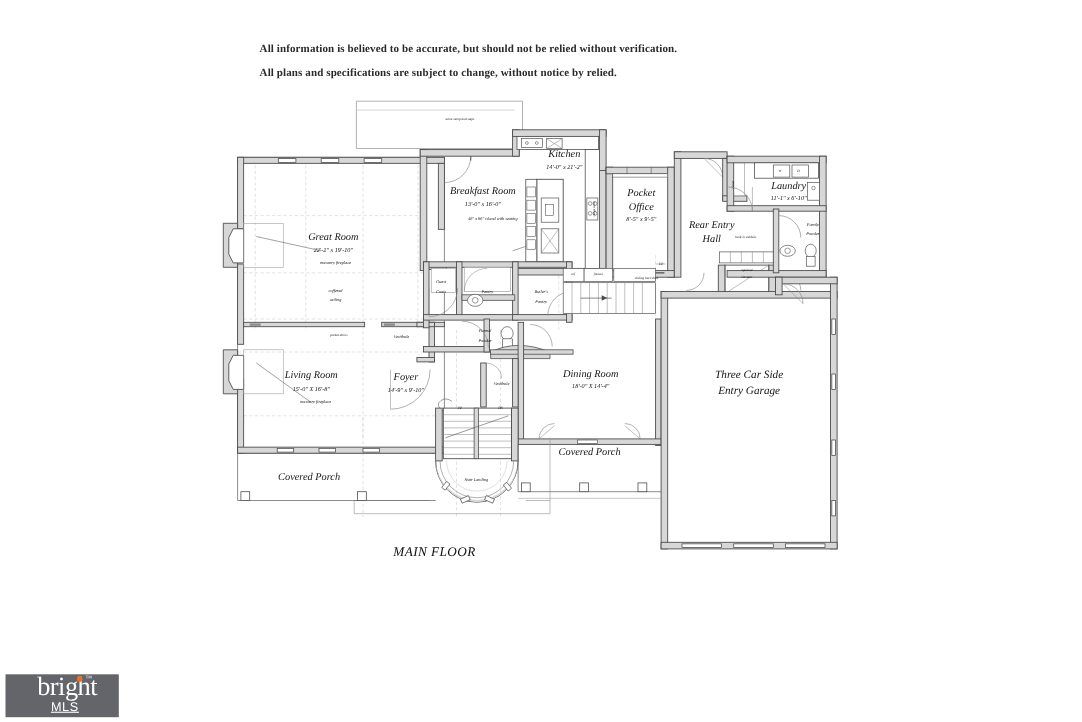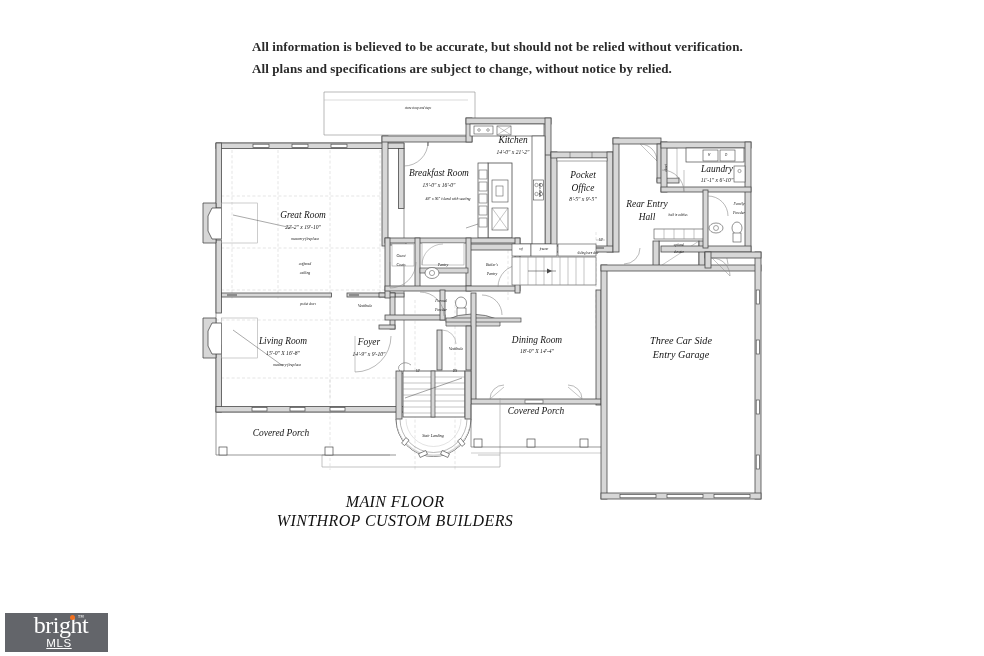--- a/index.html
+++ b/index.html
@@ -4,32 +4,32 @@
 <style>
   html,body{margin:0;padding:0;background:#ffffff;}
   body{
     width:984px;height:656px;position:relative;overflow:hidden;
     font-family:"Liberation Serif", serif;
     color:#1a1a1a;
   }
   #stage{position:absolute;left:0;top:0;width:984px;height:656px;}
 
   .disclaimer{
-    position:absolute;left:252px;
+    position:absolute;left:236px;
     font-family:"Liberation Serif", serif;
-    font-size:13px;font-weight:bold;color:#2a2a2a;
+    font-size:10px;font-weight:bold;color:#2a2a2a;
     letter-spacing:.1px;white-space:nowrap;
   }
   #disc1{top:39px;}
   #disc2{top:61px;}
 
   #planTitle{
     position:absolute;left:0;top:492px;width:790px;text-align:center;
     font-family:"Liberation Serif", serif;
-    font-style:italic;font-size:16px;line-height:19px;color:#111;
+    font-style:italic;font-size:12px;line-height:19px;color:#111;
     letter-spacing:.4px;
   }
   #planTitle div{white-space:nowrap;}
 
   
   #plan{position:absolute;left:0;top:0;}
 
   .lbl{
     font-family:"Liberation Serif", serif;
     font-style:italic;fill:#131313;text-anchor:middle;
@@ -493,21 +493,20 @@
       <text class="lbl big-room" x="681" y="344">Three Car Side</text>
       <text class="lbl big-room" x="681" y="358">Entry Garage</text>
 
       <text class="lbl room-name" x="281" y="436">Covered Porch</text>
       <text class="lbl room-name" x="536" y="414">Covered Porch</text>
     </g>
   </svg>
 
   <div id="planTitle">
     <div>MAIN FLOOR</div>
-    <div>WINTHROP CUSTOM BUILDERS</div>
   </div>
 
   <div id="mls">
     <span class="bw"><span>bright</span><span class="dot"></span><span class="tm">™</span></span>
     <span class="ms">MLS</span>
   </div>
 
 </div>
 
 </body></html>

